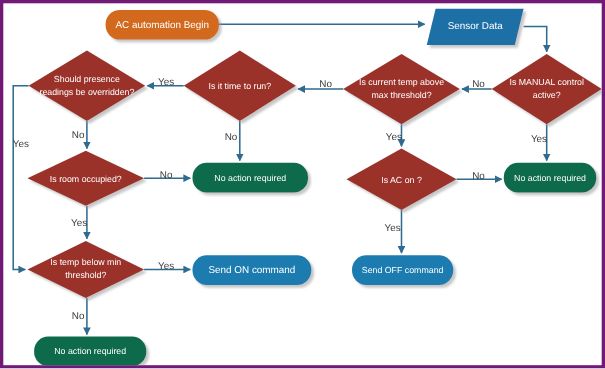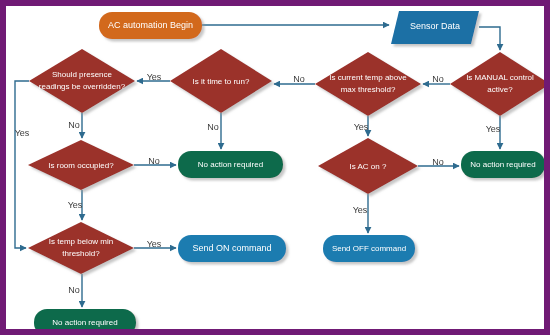--- a/index.html
+++ b/index.html
@@ -9,21 +9,21 @@
     background: #ffffff;
   }
   body {
     font-family: "Liberation Sans", sans-serif;
   }
   #canvas {
     position: relative;
     width: 550px;
     height: 335px;
     background: #ffffff;
-    border: 6px solid #701a75;
+    border: 3px solid #701a75;
     box-sizing: border-box;
     overflow: hidden;
   }
   #flow-svg {
     position: absolute;
     left: 0;
     top: 0;
     width: 550px;
     height: 335px;
   }

